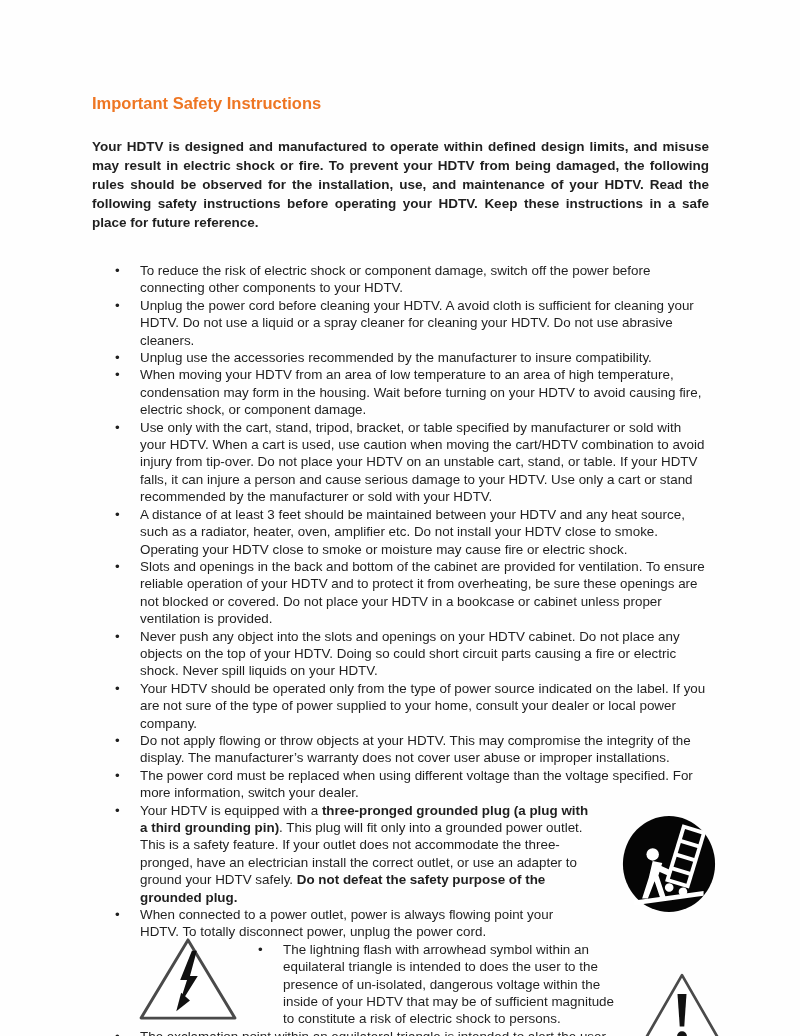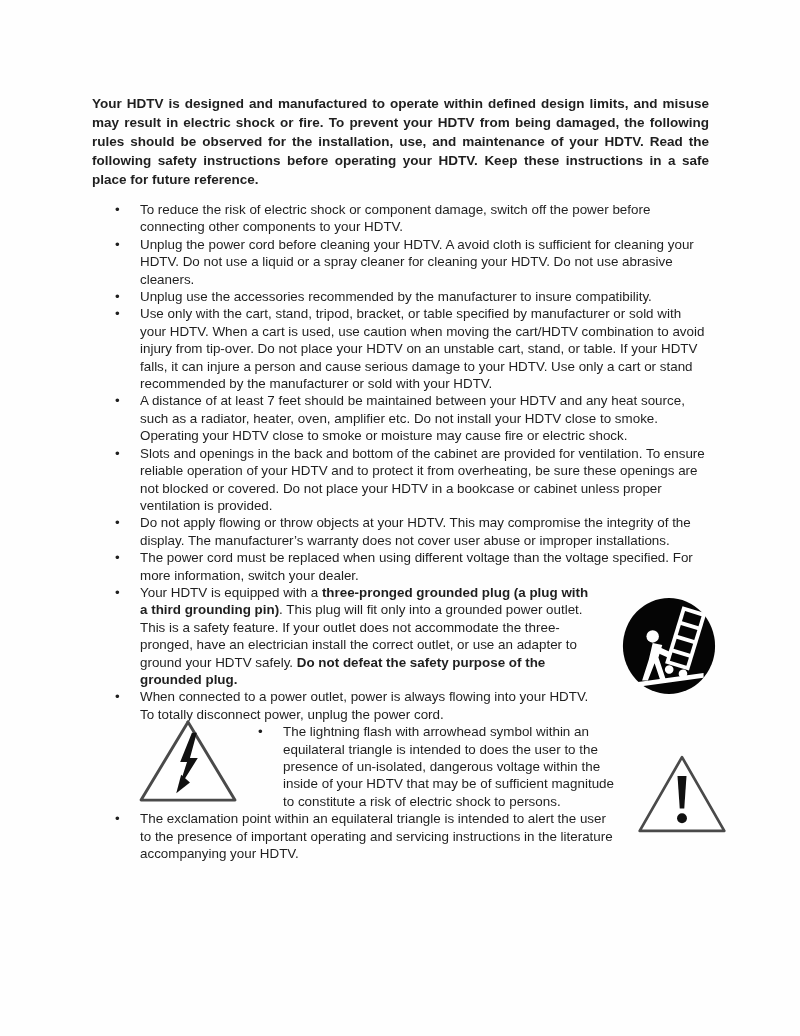--- a/index.html
+++ b/index.html
@@ -13,21 +13,21 @@
   }
   .content { position:absolute; left:92px; top:94px; width:617px; }
   .doc-title {
     font-size:16.5px; font-weight:bold;
     color:#ee7623;
     margin:0 0 24px 0;
   }
   .intro {
     font-size:13.5px; font-weight:bold; line-height:19px;
     text-align:justify;
-    margin:0 0 12px 0;
+    margin:0 0 30px 0;
   }
   .bullets { font-size:13.4px; line-height:17.4px; }
   .bullet { position:relative; padding-left:48px; margin:0; }
   .bullet::before {
     content:"\2022";
     position:absolute; left:23px; top:0;
   }
   .bullet.pad-right { padding-right:116px; }
   .bullet.last-bullet { padding-right:95px; }
   .sub-bullet {
@@ -44,30 +44,34 @@
   .lightning-icon-abs{ left:-122px; top:-6px; width:104px; height:88px; }
   .exclam-icon-abs  { right:-18px; top:22px;  width:90px;  height:98px; }
   svg { display:block; width:100%; height:100%; }
 </style>
 </head>
 <body>
 
 <div class="page">
   <div class="content">
 
+    <h1 class="doc-title">Important Safety Instructions</h1>
 
     <p class="intro">Your HDTV is designed and manufactured to operate within defined design limits, and misuse may result in electric shock or fire. To prevent your HDTV from being damaged, the following rules should be observed for the installation, use, and maintenance of your HDTV. Read the following safety instructions before operating your HDTV. Keep these instructions in a safe place for future reference.</p>
 
     <div class="bullets">
       <div class="bullet">To reduce the risk of electric shock or component damage, switch off the power before connecting other components to your HDTV.</div>
       <div class="bullet">Unplug the power cord before cleaning your HDTV. A avoid cloth is sufficient for cleaning your HDTV. Do not use a liquid or a spray cleaner for cleaning your HDTV. Do not use abrasive cleaners.</div>
       <div class="bullet">Unplug use the accessories recommended by the manufacturer to insure compatibility.</div>
+      <div class="bullet">When moving your HDTV from an area of low temperature to an area of high temperature, condensation may form in the housing. Wait before turning on your HDTV to avoid causing fire, electric shock, or component damage.</div>
       <div class="bullet">Use only with the cart, stand, tripod, bracket, or table specified by manufacturer or sold with your HDTV. When a cart is used, use caution when moving the cart/HDTV combination to avoid injury from tip-over. Do not place your HDTV on an unstable cart, stand, or table. If your HDTV falls, it can injure a person and cause serious damage to your HDTV. Use only a cart or stand recommended by the manufacturer or sold with your HDTV.</div>
-      <div class="bullet">A distance of at least 7 feet should be maintained between your HDTV and any heat source, such as a radiator, heater, oven, amplifier etc.  Do not install your HDTV close to smoke. Operating your HDTV close to smoke or moisture may cause fire or electric shock.</div>
+      <div class="bullet">A distance of at least 3 feet should be maintained between your HDTV and any heat source, such as a radiator, heater, oven, amplifier etc.  Do not install your HDTV close to smoke. Operating your HDTV close to smoke or moisture may cause fire or electric shock.</div>
       <div class="bullet">Slots and openings in the back and bottom of the cabinet are provided for ventilation. To ensure reliable operation of your HDTV and to protect it from overheating, be sure these openings are not blocked or covered. Do not place your HDTV in a bookcase or cabinet unless proper ventilation is provided.</div>
+      <div class="bullet">Never push any object into the slots and openings on your HDTV cabinet. Do not place any objects on the top of your HDTV. Doing so could short circuit parts causing a fire or electric shock. Never spill liquids on your HDTV.</div>
+      <div class="bullet">Your HDTV should be operated only from the type of power source indicated on the label. If you are not sure of the type of power supplied to your home, consult your dealer or local power company.</div>
       <div class="bullet">Do not apply flowing or throw objects at your HDTV. This may compromise the integrity of the display. The manufacturer’s warranty does not cover user abuse or improper installations.</div>
       <div class="bullet">The power cord must be replaced when using different voltage than the voltage specified. For more information, switch your dealer.</div>
 
       <div class="bullet pad-right">
         <span>Your HDTV is equipped with a </span><span class="bold">three-pronged grounded plug (a plug with a third grounding pin)</span><span>. This plug will fit only into a grounded power outlet. This is a safety feature. If your outlet does not accommodate the three-pronged, have an electrician install the correct outlet, or use an adapter to ground your HDTV safely. </span><span class="bold">Do not defeat the safety purpose of the grounded plug.</span>
         <span class="icon-abs cart-icon-abs">
           <svg viewBox="0 0 100 104" aria-hidden="true">
             <ellipse cx="50" cy="52" rx="48" ry="50" fill="#050505"></ellipse>
             <g transform="rotate(17 62 55)">
               <rect x="51" y="12" width="26" height="62" fill="#ffffff"></rect>
@@ -79,21 +83,21 @@
               <circle cx="72" cy="79" r="4.5" fill="#ffffff"></circle>
             </g>
             <polygon points="14,90 86,80 86,85 14,95" fill="#ffffff"></polygon>
             <circle cx="33" cy="42" r="6.5" fill="#ffffff"></circle>
             <path d="M33 49 L29 66 L22 88 L28 88 L35 70 L41 88 L47 88 L39 64 L43 51 Z" fill="#ffffff"></path>
             <path d="M35 51 L53 59 L51 65 L33 57 Z" fill="#ffffff"></path>
           </svg>
         </span>
       </div>
 
-      <div class="bullet pad-right">When connected to a power outlet, power is always flowing into your HDTV. To totally disconnect power, unplug the power cord.</div>
+      <div class="bullet pad-right">When connected to a power outlet, power is always flowing point your HDTV. To totally disconnect power, unplug the power cord.</div>
 
       <div class="sub-bullet">
         <span>The lightning flash with arrowhead symbol within an equilateral triangle is intended to does the user to the presence of un-isolated, dangerous voltage within the inside of your HDTV that may be of sufficient magnitude to constitute a risk of electric shock to persons.</span>
         <span class="icon-abs lightning-icon-abs">
           <svg viewBox="0 0 104 90" aria-hidden="true">
             <path d="M52 5 L100 85 L4 85 Z" fill="#ffffff" stroke="#4a4a4a" stroke-width="3" stroke-linejoin="round"></path>
             <polygon points="56,16 44,46 51,46 42,74 62,42 54,42 61,16" fill="#111111"></polygon>
             <polygon points="40,78 54,67 45,59" fill="#111111"></polygon>
           </svg>
         </span>

